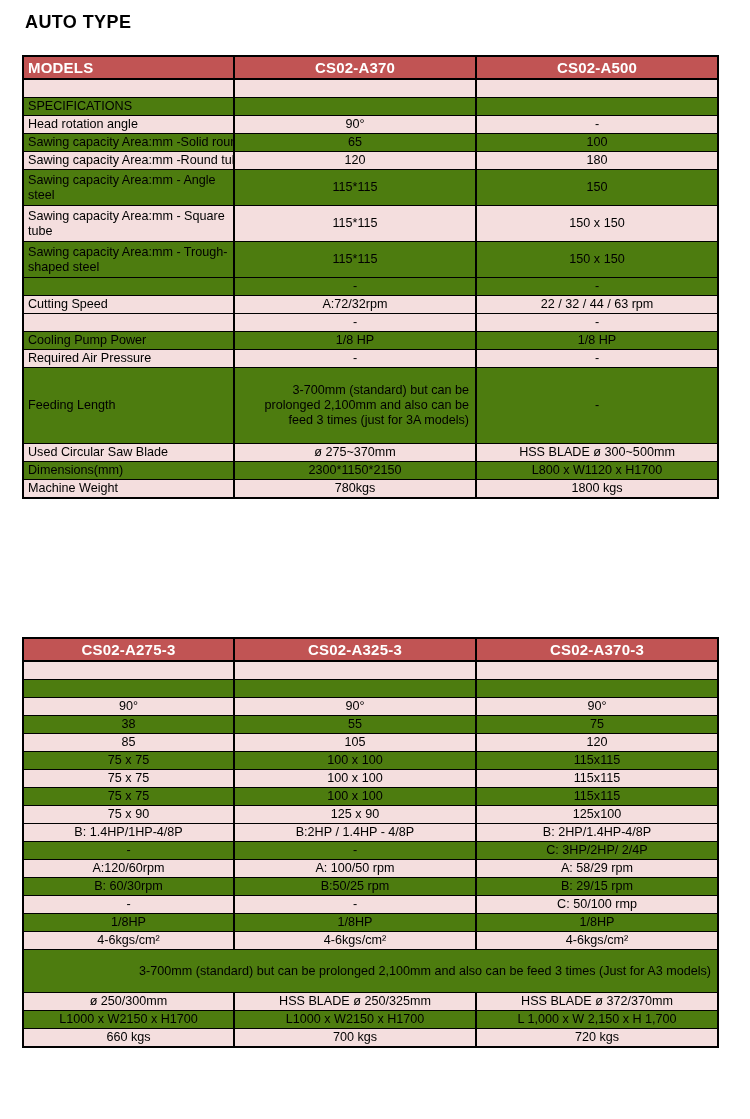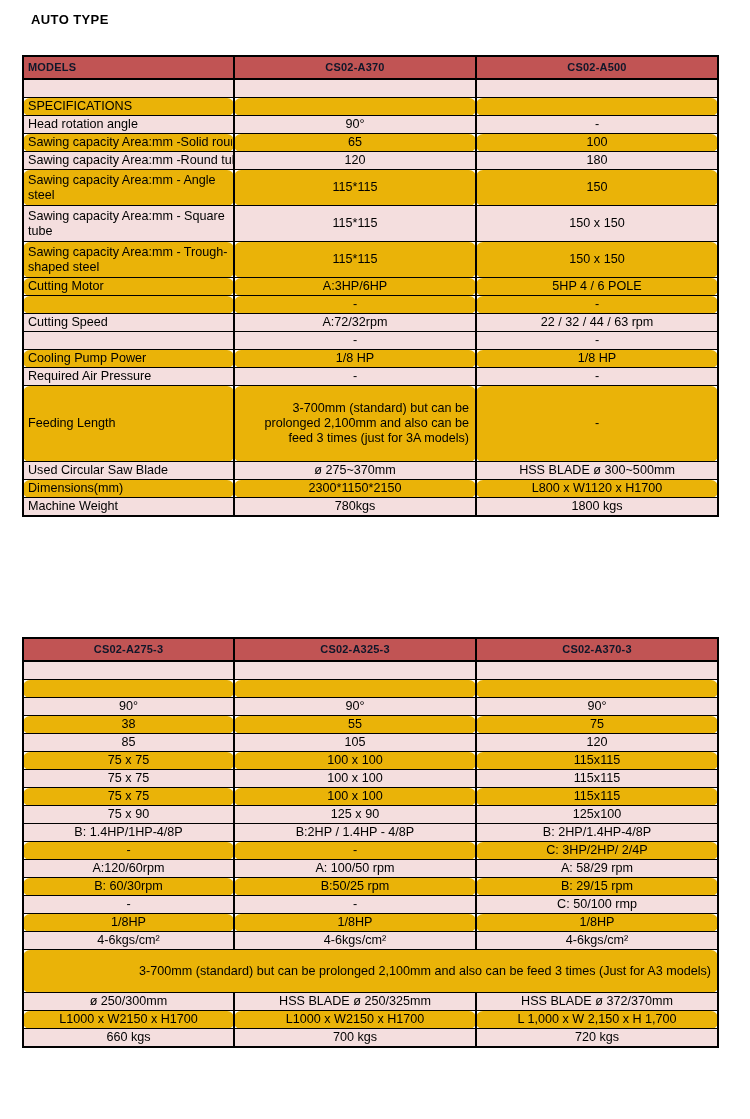--- a/index.html
+++ b/index.html
@@ -18,23 +18,23 @@
   }
   .page {
     position: relative;
     width: 750px;
     height: 1119px;
     box-sizing: border-box;
   }
 
   .page-title {
     position: absolute;
-    left: 31px;
+    left: 25px;
     top: 12px;
-    font-size: 13px;
+    font-size: 18px;
     font-weight: bold;
     letter-spacing: 0.4px;
     color: #000;
   }
 
   .spec-table {
     position: absolute;
     left: 22px;
     width: 695px;
     border-collapse: collapse;
@@ -55,33 +55,33 @@
     padding: 0 3px;
     font-size: 12.6px;
     line-height: 15px;
     vertical-align: middle;
     overflow: hidden;
     white-space: nowrap;
   }
 
   .spec-table tr.hdr th {
     background: #C15454;
-    color: #0f172a;
+    color: #ffffff;
     font-weight: bold;
-    font-size: 11px;
+    font-size: 15px;
     height: 21px;
     border-top-width: 2px;
     border-bottom-width: 2px;
     text-align: center;
     letter-spacing: 0.2px;
   }
   .spec-table tr.hdr th.lbl { text-align: left; padding-left: 4px; }
 
   .row-pink  > td { background: #F4DEDE; }
-  .row-white > td { background: #eab308; border-radius: 7px; }
+  .row-white > td { background: #4d7c0f; }
 
   td.lbl {
     text-align: left;
     padding-left: 4px;
     white-space: normal;
   }
   td.val { text-align: center; }
   td.wide {
     text-align: right;
     white-space: normal;
@@ -154,25 +154,20 @@
           <td class="lbl">Sawing capacity Area:mm - Square tube</td>
           <td class="val">115*115</td>
           <td class="val">150 x 150</td>
         </tr>
         <tr class="r-two row-white">
           <td class="lbl">Sawing capacity Area:mm - Trough-shaped steel</td>
           <td class="val">115*115</td>
           <td class="val">150 x 150</td>
         </tr>
         <tr class="r-one row-white">
-          <td class="lbl clip">Cutting Motor</td>
-          <td class="val">A:3HP/6HP</td>
-          <td class="val">5HP 4 / 6 POLE</td>
-        </tr>
-        <tr class="r-one row-white">
           <td class="lbl clip"></td>
           <td class="val">-</td>
           <td class="val">-</td>
         </tr>
         <tr class="r-one row-pink">
           <td class="lbl clip">Cutting Speed</td>
           <td class="val">A:72/32rpm</td>
           <td class="val">22 / 32 / 44 / 63 rpm</td>
         </tr>
         <tr class="r-one row-pink">

